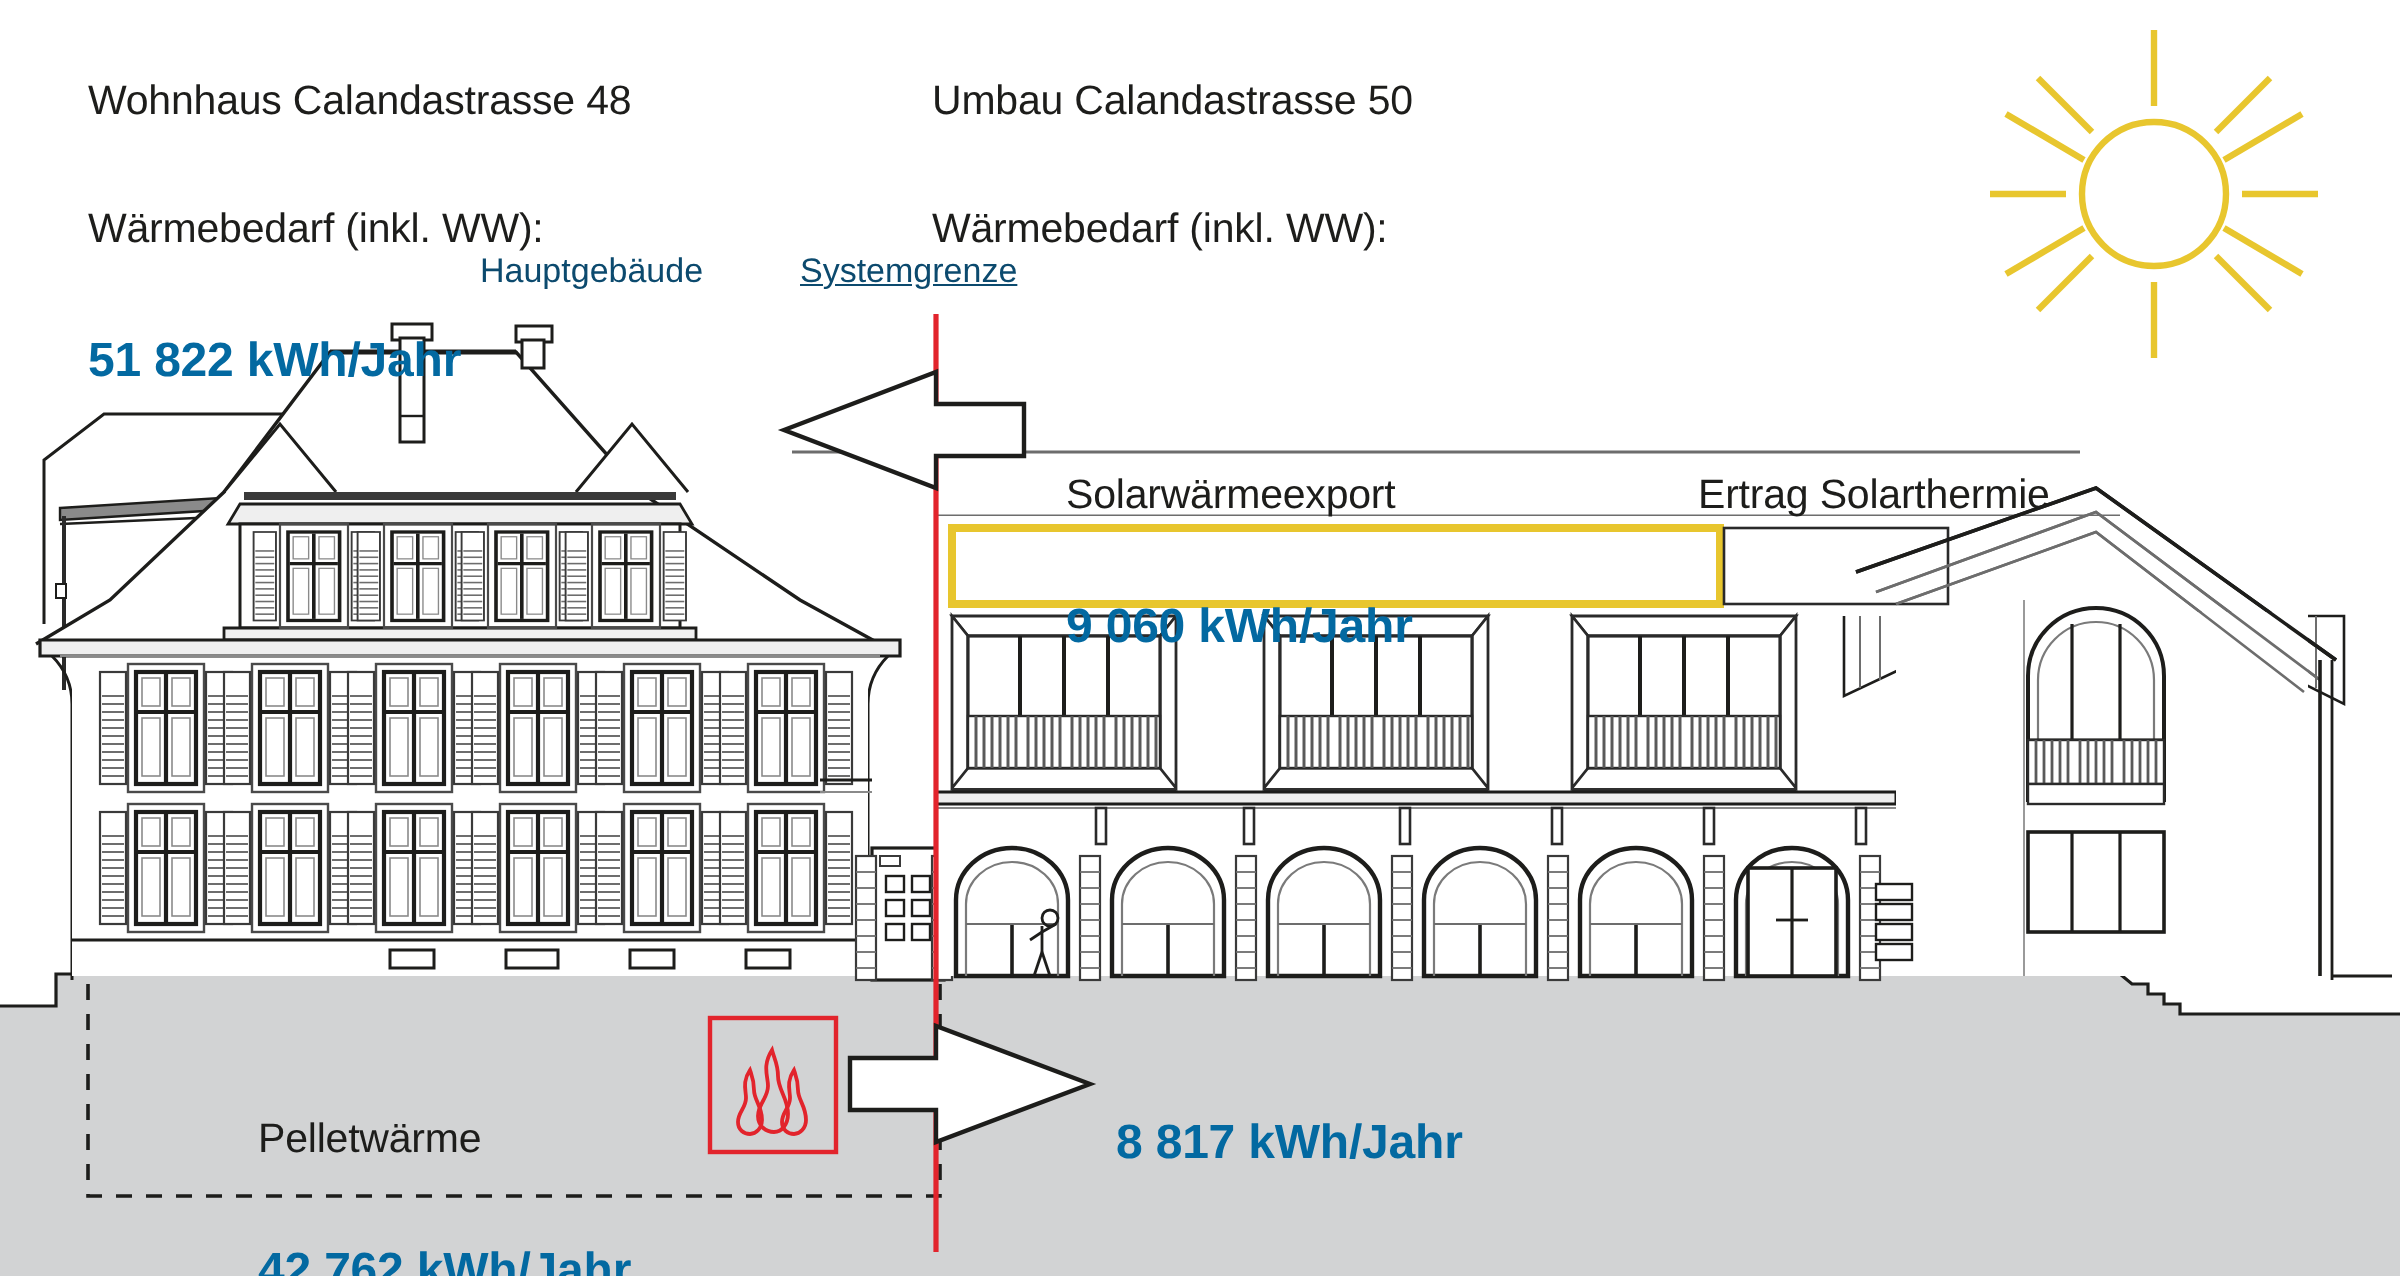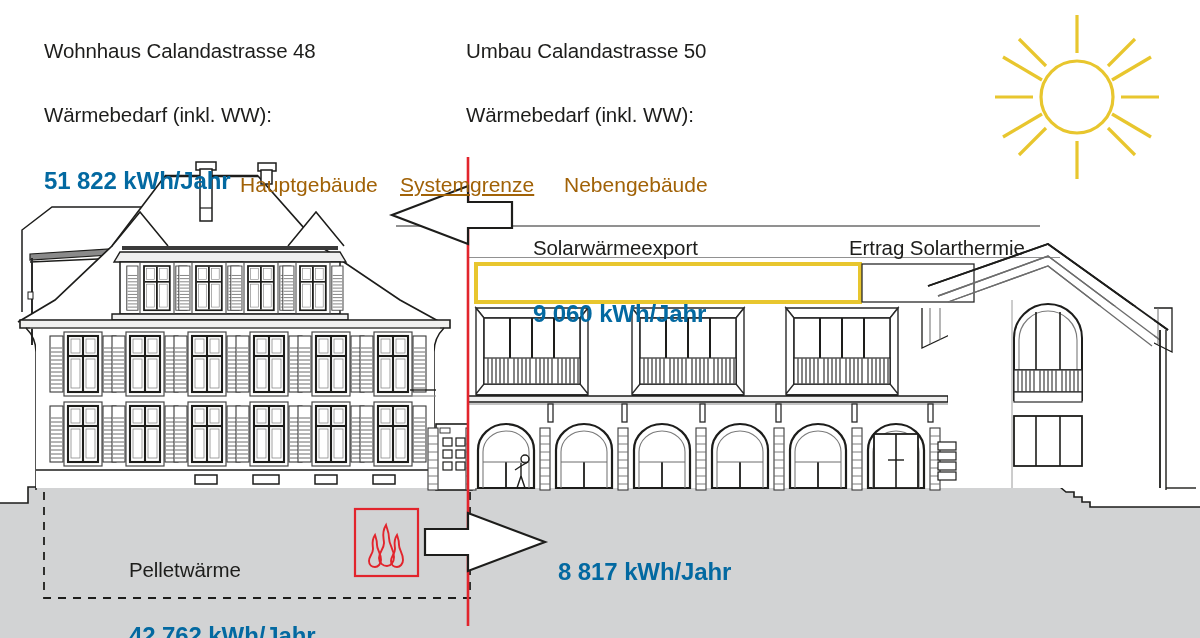--- a/index.html
+++ b/index.html
@@ -2,21 +2,21 @@
 <html><head>
 <meta charset="utf-8">
 <style>
   html,body{margin:0;padding:0;background:#ffffff;}
   body{width:1200px;height:638px;font-family:"Liberation Sans",sans-serif;overflow:hidden;}
   #stage{position:relative;width:1200px;height:530px;background:#ffffff;}
   #stage svg.layer{position:absolute;left:0;top:0;width:1200px;height:638px;}
   .lbl{position:absolute;white-space:pre;line-height:1.22;}
   .lbl .t1{display:block;font-size:20.5px;font-weight:400;color:#1d1d1b;letter-spacing:-0.1px;}
   .lbl .t2{display:block;font-size:24px;font-weight:700;color:#0369a1;letter-spacing:-0.1px;}
-  .hdr{position:absolute;font-size:21px;color:#a16207;white-space:pre;margin-top:47px;}
+  .hdr{position:absolute;font-size:17px;color:#0c4a6e;white-space:pre;}
 </style>
 </head>
 <body>
 
 <div id="stage">
 
   <svg class="layer" viewBox="0 0 1200 638">
     <defs>
       <g id="shutterL">
         <rect x="0" y="0" width="13" height="56" fill="#fff" stroke="#3a3a3a" stroke-width="1.1"></rect>
@@ -374,21 +374,20 @@
     <span class="t2">51 822 kWh/Jahr</span>
   </div>
 
   <div class="lbl" style="left:466px;top:-1px;">
     <span class="t1">Umbau Calandastrasse 50</span>
     <span class="t1">Wärmebedarf (inkl. WW):</span>
   </div>
 
   <div class="hdr" style="left:240px;top:126px;">Hauptgebäude</div>
   <div class="hdr" style="left:400px;top:126px;text-decoration:underline;">Systemgrenze</div>
-  <div class="hdr" style="left:564px;top:126px;">Nebengebäude</div>
 
   <div class="lbl" style="left:533px;top:196px;">
     <span class="t1">Solarwärmeexport</span>
     <span class="t2">9 060 kWh/Jahr</span>
   </div>
 
   <div class="lbl" style="left:849px;top:196px;">
     <span class="t1">Ertrag Solarthermie</span>
   </div>
 

